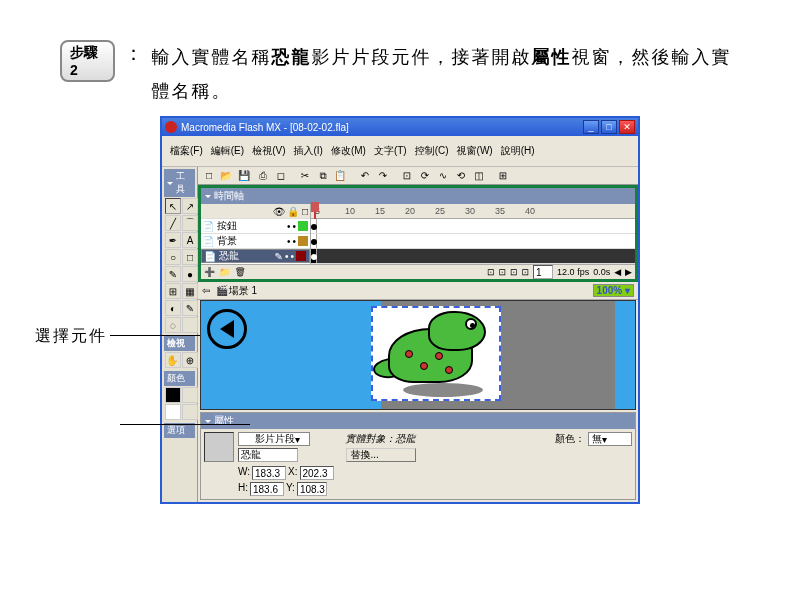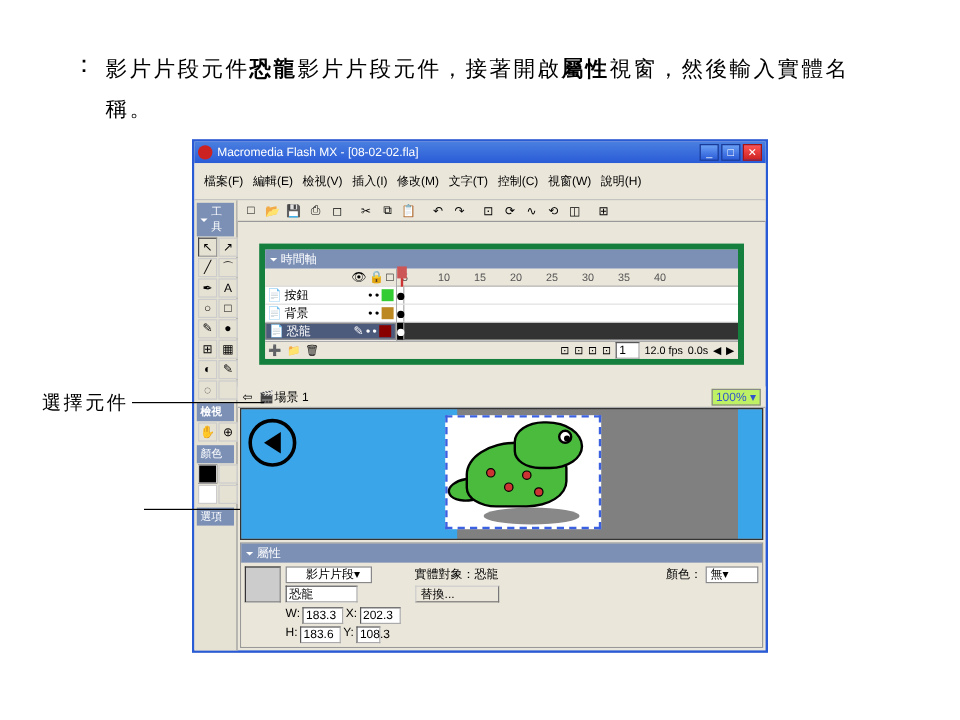--- a/index.html
+++ b/index.html
@@ -24,38 +24,38 @@
   .tools { width:36px; background:#e5e1d3; border-right:1px solid #999; padding:2px; }
   .thead { font-size:9px; background:#7c90b6; color:#fff; padding:1px 3px; display:flex; align-items:center; }
   .thead .tri { display:inline-block; width:0; height:0; border-top:3px solid #fff; border-left:3px solid transparent; border-right:3px solid transparent; margin-right:3px; }
   .tgrid { display:grid; grid-template-columns: 16px 16px; gap:1px; padding:1px; }
   .tool { width:16px; height:16px; background:#e5e1d3; border:1px solid #ccc; display:flex; align-items:center; justify-content:center; font-size:10px; }
   .tool.on { background:#e5e1d3; border:1px inset #999; }
   .main { flex:1; display:flex; flex-direction:column; }
   .toolbar { height:18px; background:#eae6da; border-bottom:1px solid #999; display:flex; align-items:center; padding:0 3px; gap:2px; }
   .tbtn { width:16px; height:16px; display:flex; align-items:center; justify-content:center; font-size:10px; }
   .sep { width:4px; }
-  .timeline { border:5px solid #15803d; margin:18px; }
+  .timeline { border:3px solid #15803d; margin:0; }
   .tlhead { background:#7c90b6; color:#fff; font-size:10px; padding:1px 4px; display:flex; align-items:center; }
   .tlbody { display:flex; background:#fff; }
   .layers { width:110px; border-right:1px solid #aaa; }
   .layer { height:15px; border-bottom:1px solid #ddd; display:flex; align-items:center; font-size:10px; padding:0 2px; gap:2px; }
   .layer.sel { background:#4c5a7c; color:#fff; }
   .licon { width:12px; height:12px; display:flex; align-items:center; justify-content:center; }
   .ruler { height:15px; background:#eae6da; border-bottom:1px solid #aaa; display:flex; align-items:center; padding-left:4px; font-size:9px; color:#555; position:relative; }
   .ruler span { width:30px; }
   .playhead { position:absolute; left:3px; top:0; width:2px; height:60px; background:#c33; }
   .playhead::before { content:''; position:absolute; top:-2px; left:-3px; width:8px; height:10px; background:#c55; }
   .tracks { flex:1; position:relative; }
   .track { height:15px; border-bottom:1px solid #ddd; background:#fff; position:relative; }
   .frame { position:absolute; left:0; width:6px; height:100%; border-right:1px solid #aaa; }
   .kf { width:6px; height:6px; background:#000; border-radius:50%; position:absolute; left:0; top:5px; }
   .tctl { height:15px; background:#eae6da; border-top:1px solid #aaa; display:flex; align-items:center; font-size:9px; gap:4px; padding:0 3px; }
   .scene { height:18px; background:#eae6da; display:flex; align-items:center; padding:0 4px; font-size:10px; border-bottom:1px solid #aaa; }
-  .scene .zoom { margin-left:auto; background:#bef264; border:1px solid #888; padding:0 3px; color:#3355cc; }
+  .scene .zoom { margin-left:auto; background:#84cc16; border:1px solid #888; padding:0 3px; color:#3355cc;font-weight:bold; }
   .stage { height:110px; background:#808080; position:relative; overflow:hidden; border:1px solid #333; margin:0 2px; }
   .bluebg { position:absolute; left:0; top:0; width:180px; height:100%; background:#3aa5e8; }
   .bluebg2 { position:absolute; right:0; top:0; width:20px; height:100%; background:#3aa5e8; }
   .navbtn { width:40px; height:40px; border:3px solid #000; border-radius:50%; display:flex; align-items:center; justify-content:center; position:absolute; }
   .navbtn.l { left:6px; top:8px; }
   .navbtn .tri { width:0; height:0; border-right:14px solid #000; border-top:9px solid transparent; border-bottom:9px solid transparent; }
   .dino { position:absolute; left:170px; top:5px; width:130px; height:95px; border:2px dashed #3b60e0; background:#fff; }
   .props { border:1px solid #999; margin:2px; }
   .phead { background:#7c90b6; color:#fff; font-size:10px; padding:1px 4px; display:flex; align-items:center; }
   .pbody { display:flex; background:#eae6da; padding:3px; gap:4px; font-size:10px; }
@@ -73,23 +73,24 @@
   .deye::after { content:''; position:absolute; left:3px; top:3px; width:5px; height:5px; background:#000; border-radius:50%; }
   .dtail { position:absolute; left:0; top:50px; width:35px; height:20px; background:#4bbb3e; border:2px solid #000; border-radius:60% 20% 10% 70%; transform:rotate(-10deg); }
   .spot { position:absolute; width:8px; height:8px; background:#c33; border:1px solid #000; border-radius:50%; }
   .dshadow { position:absolute; left:30px; top:75px; width:80px; height:14px; background:#888; border-radius:50%; }
 </style>
 </head>
 <body>
 
 <div class="page">
   <div class="step">
+    <div class="badge">步驟 2</div>
     <div class="colon">：</div>
     <div class="instr">
-      <span>影片片段元件</span><span class="b">恐龍</span><span>影片片段元件，接著開啟</span><span class="b">屬性</span><span>視窗，然後輸入實體名稱。</span>
+      <span>輸入實體名稱</span><span class="b">恐龍</span><span>影片片段元件，接著開啟</span><span class="b">屬性</span><span>視窗，然後輸入實體名稱。</span>
     </div>
   </div>
 
   <div class="screenshot-wrap">
 
     <div class="ann" style="left:-125px; top:210px;">選擇元件</div>
     <div class="ann-line" style="left:-50px; top:219px; width:110px;"></div>
     <div class="ann-line" style="left:-40px; top:308px; width:130px;"></div>
 
     <div class="win">
@@ -311,25 +312,25 @@
                 <div style="display:flex;gap:2px;margin-top:2px;">
                   <span>W:</span>
                     <div class="inp" style="width:34px;">183.3</div>
                   <span>X:</span>
                     <div class="inp" style="width:34px;">202.3</div>
                 </div>
                 <div style="display:flex;gap:2px;">
                   <span>H:</span>
                     <div class="inp" style="width:34px;">183.6</div>
                   <span>Y:</span>
-                    <div class="inp" style="width:20px;">108.3</div>
+                    <div class="inp" style="width:30px;">108.3</div>
                 </div>
               </div>
               <div class="pcol" style="margin-left:8px;">
-                <div style="display:flex;">
+                <div style="display:flex;font-style:italic;">
                     <span>實體對象：</span>
                     <span>恐龍</span>
                   </div>
                 <div class="btn">替換...</div>
               </div>
               <div class="pcol" style="margin-left:auto;">
                 <div style="display:flex;align-items:center;gap:3px;margin-left:24px;">
                   <span>顏色：</span>
                   <div class="sel" style="width:44px;"><span>無</span> ▾</div>
                 </div>

